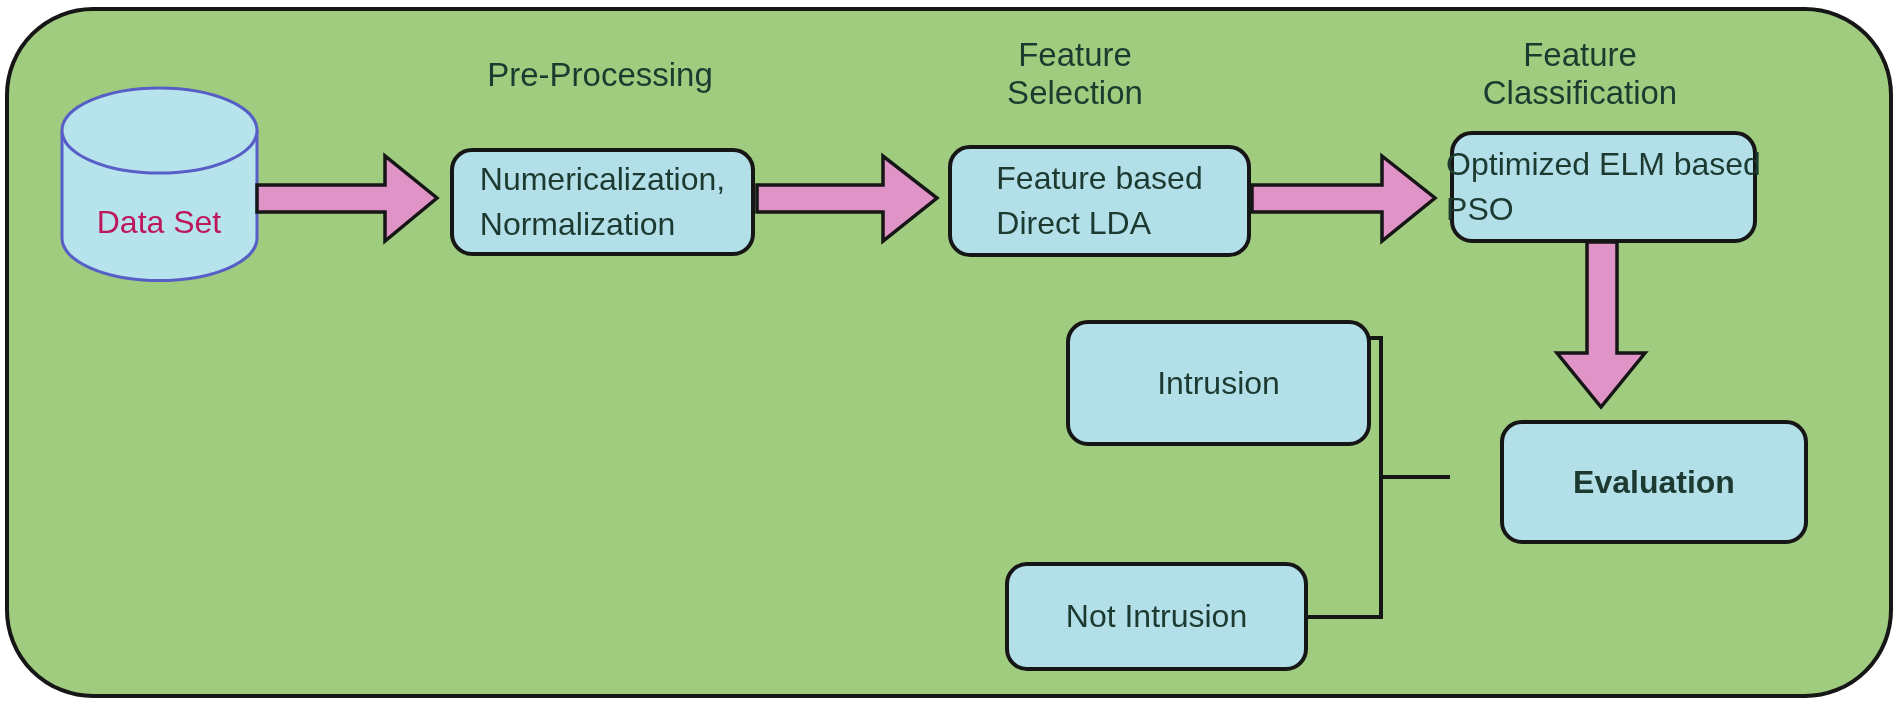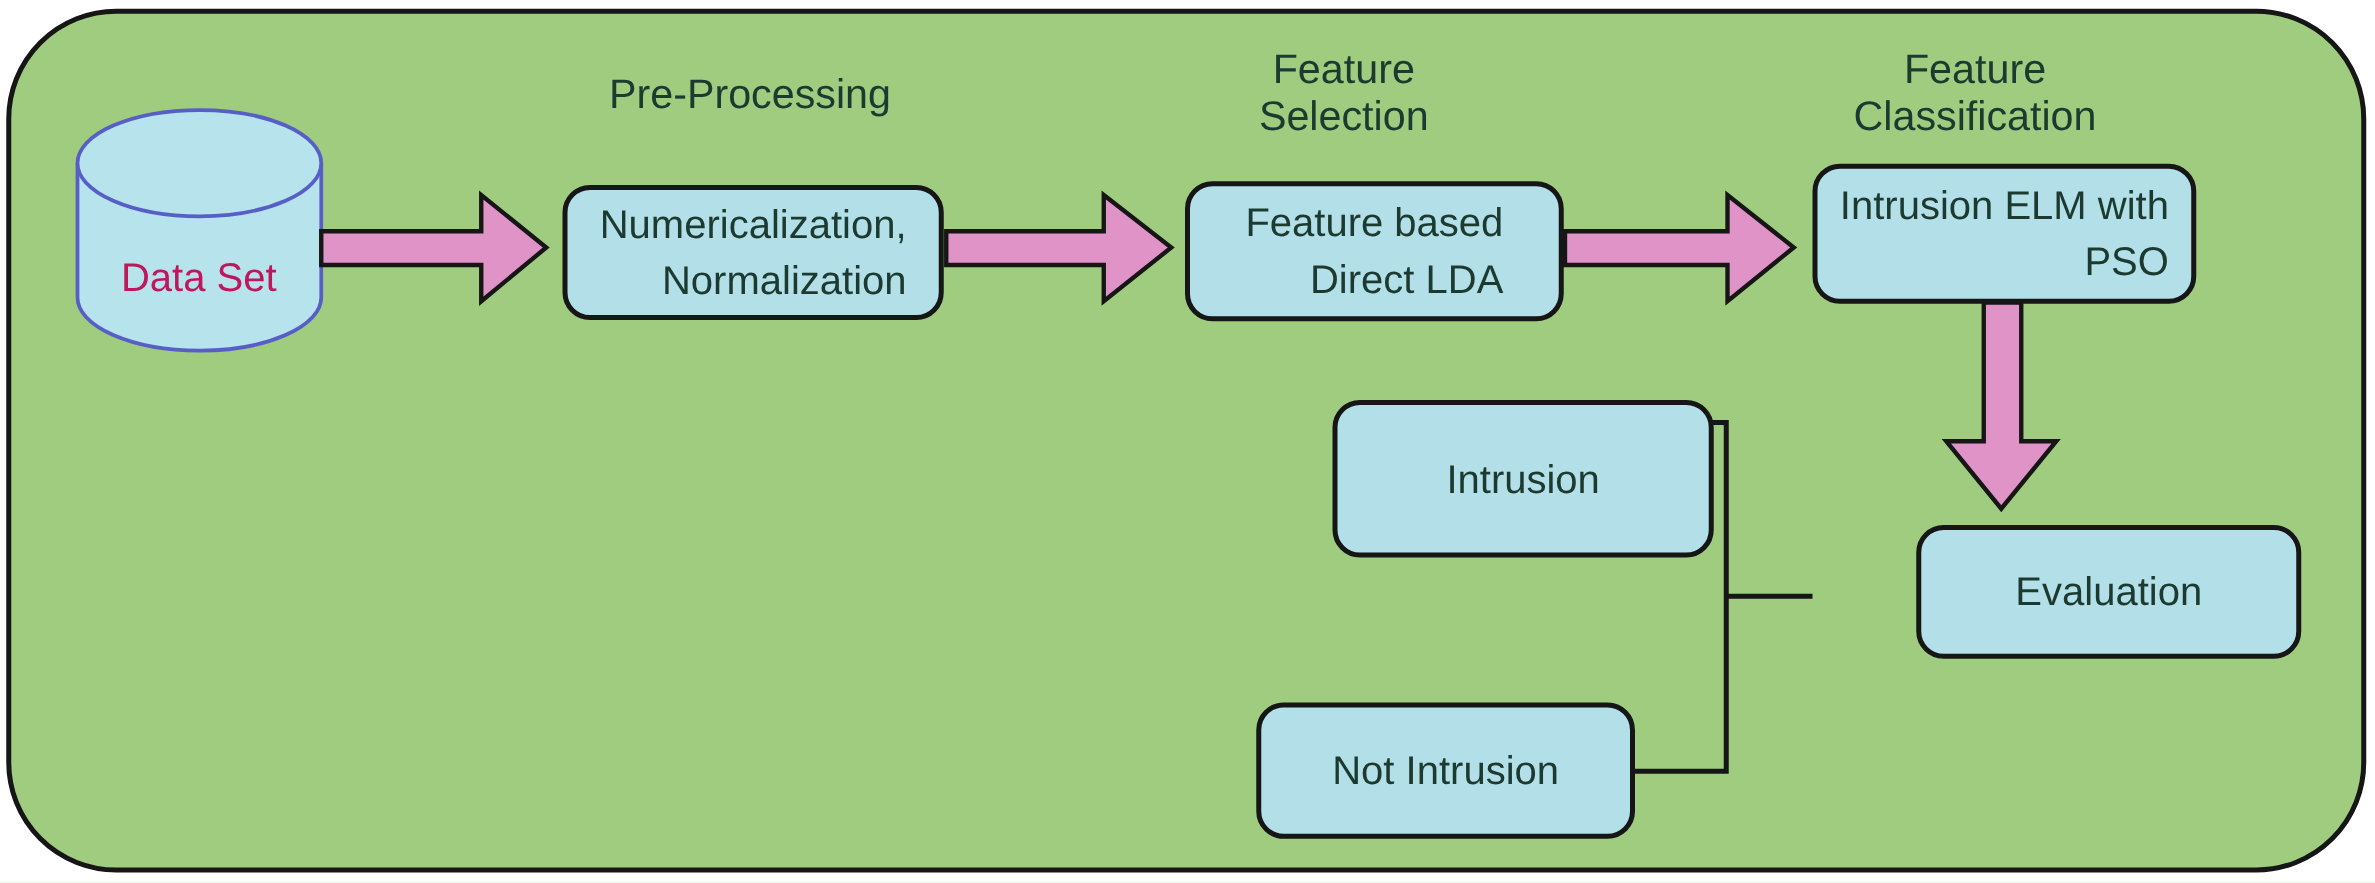--- a/index.html
+++ b/index.html
@@ -35,21 +35,21 @@
   }
   .node {
     position: absolute;
     box-sizing: border-box;
     background: #b3dfe9;
     border: 4px solid #161616;
     border-radius: 22px;
     display: flex;
     align-items: center;
     justify-content: center;
-    text-align: right;
+    text-align: left;
     color: #1c3a2f;
     font-size: 32px;
     line-height: 45px;
     white-space: pre;
     z-index: 2;
   }
   .stage-header {
     position: absolute;
     transform: translateX(-50%);
     text-align: center;
@@ -69,21 +69,21 @@
     line-height: 38px;
     white-space: pre;
     z-index: 2;
   }
   
   .box-preprocessing        { left: 450px;  top: 148px; width: 305px; height: 108px; }
   .box-feature-selection    { left: 948px;  top: 145px; width: 303px; height: 112px; }
   .box-feature-classification { left: 1450px; top: 131px; width: 307px; height: 112px; }
   .box-intrusion            { left: 1066px; top: 283px; width: 305px; height: 126px; margin-top: 37px; }
   .box-not-intrusion        { left: 1005px; top: 562px; width: 303px; height: 109px; }
-  .box-evaluation           { left: 1533px; top: 420px; width: 308px; height: 107px; }
+  .box-evaluation           { left: 1500px; top: 420px; width: 308px; height: 124px; font-weight: bold; }
   
   .header-preprocessing         { left: 600px;  top: 56px; }
   .header-feature-selection     { left: 1075px; top: 36px; }
   .header-feature-classification{ left: 1580px; top: 36px; }
 </style>
 </head>
 <body>
 
 <div class="canvas">
 
@@ -108,21 +108,21 @@
   <div class="stage-header header-preprocessing">Pre-Processing</div>
   <div class="stage-header header-feature-selection">Feature
 Selection</div>
   <div class="stage-header header-feature-classification">Feature
 Classification</div>
 
   <div class="node box-preprocessing">Numericalization,
 Normalization</div>
   <div class="node box-feature-selection">Feature based
 Direct LDA</div>
-  <div class="node box-feature-classification">Intrusion ELM with
+  <div class="node box-feature-classification">Optimized ELM based
 PSO</div>
 
   <div class="node box-intrusion">Intrusion</div>
   <div class="node box-not-intrusion">Not Intrusion</div>
 
   <div class="node box-evaluation">Evaluation</div>
 
 </div>
 
 </body></html>

